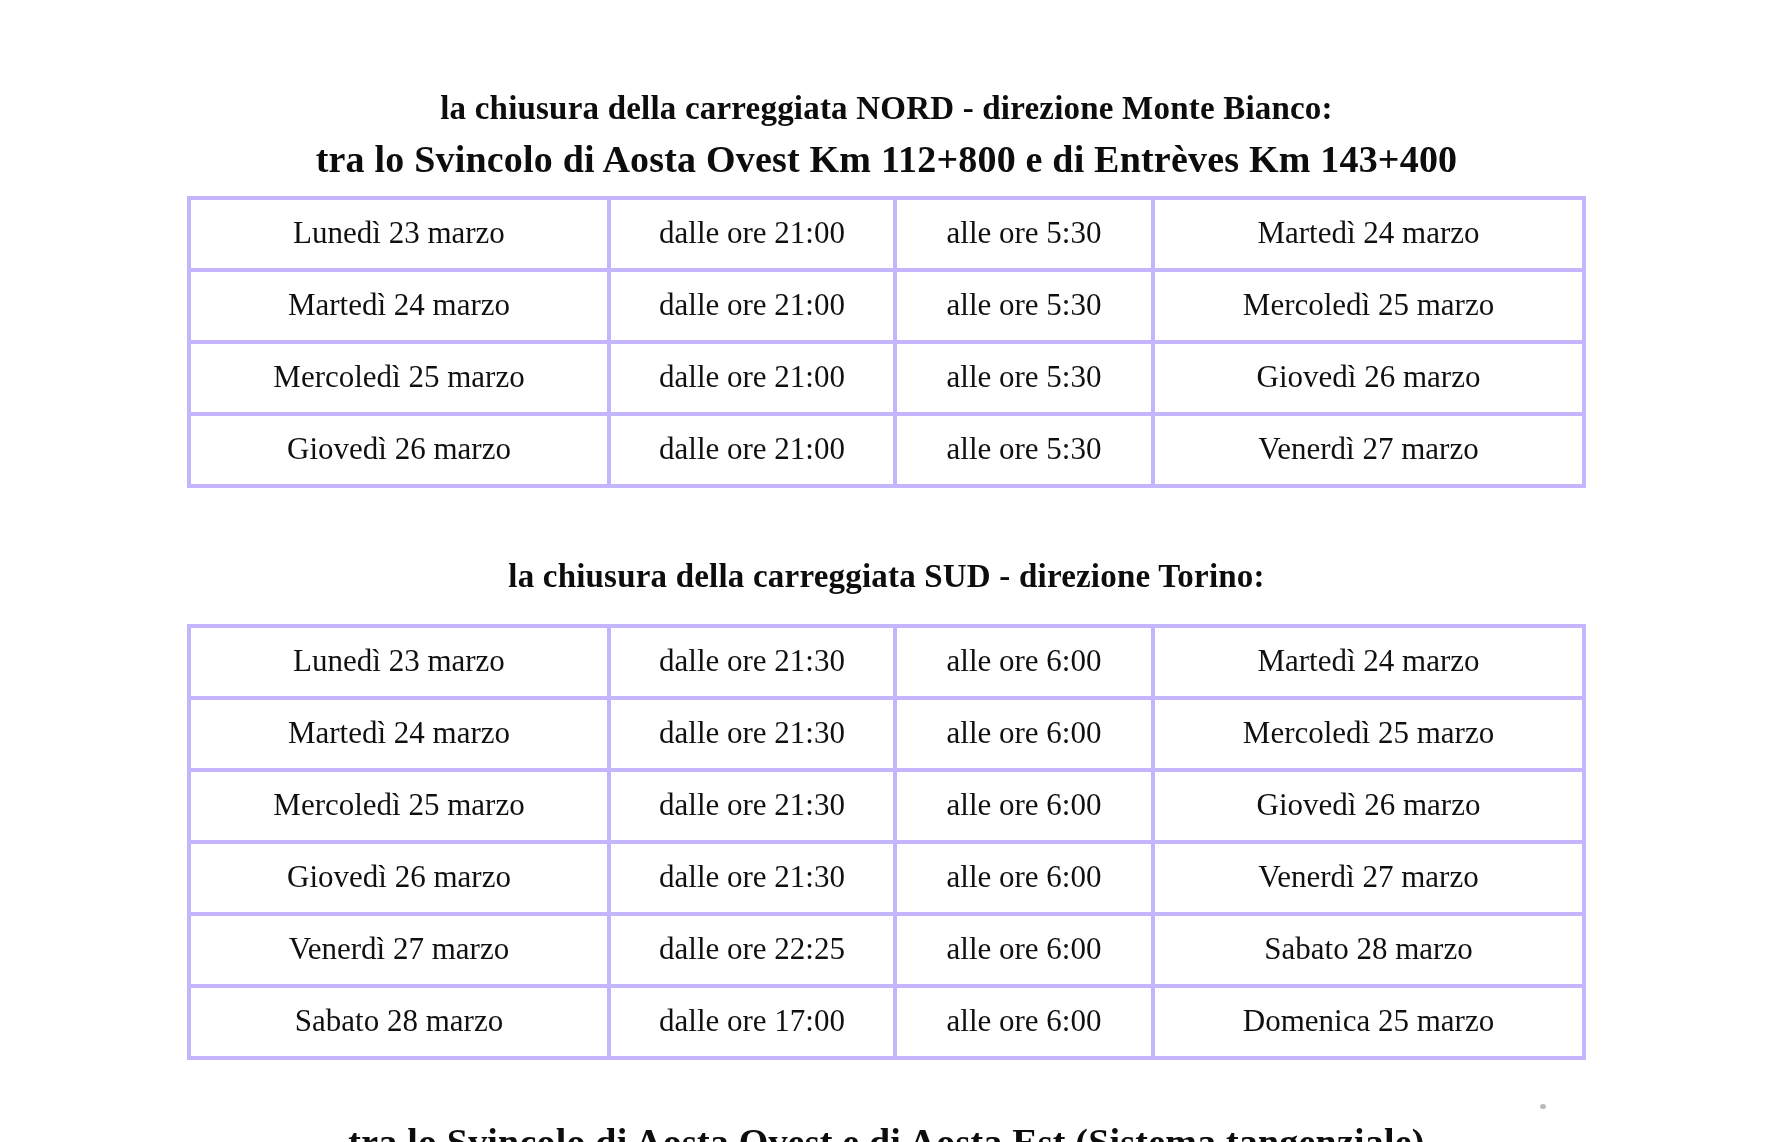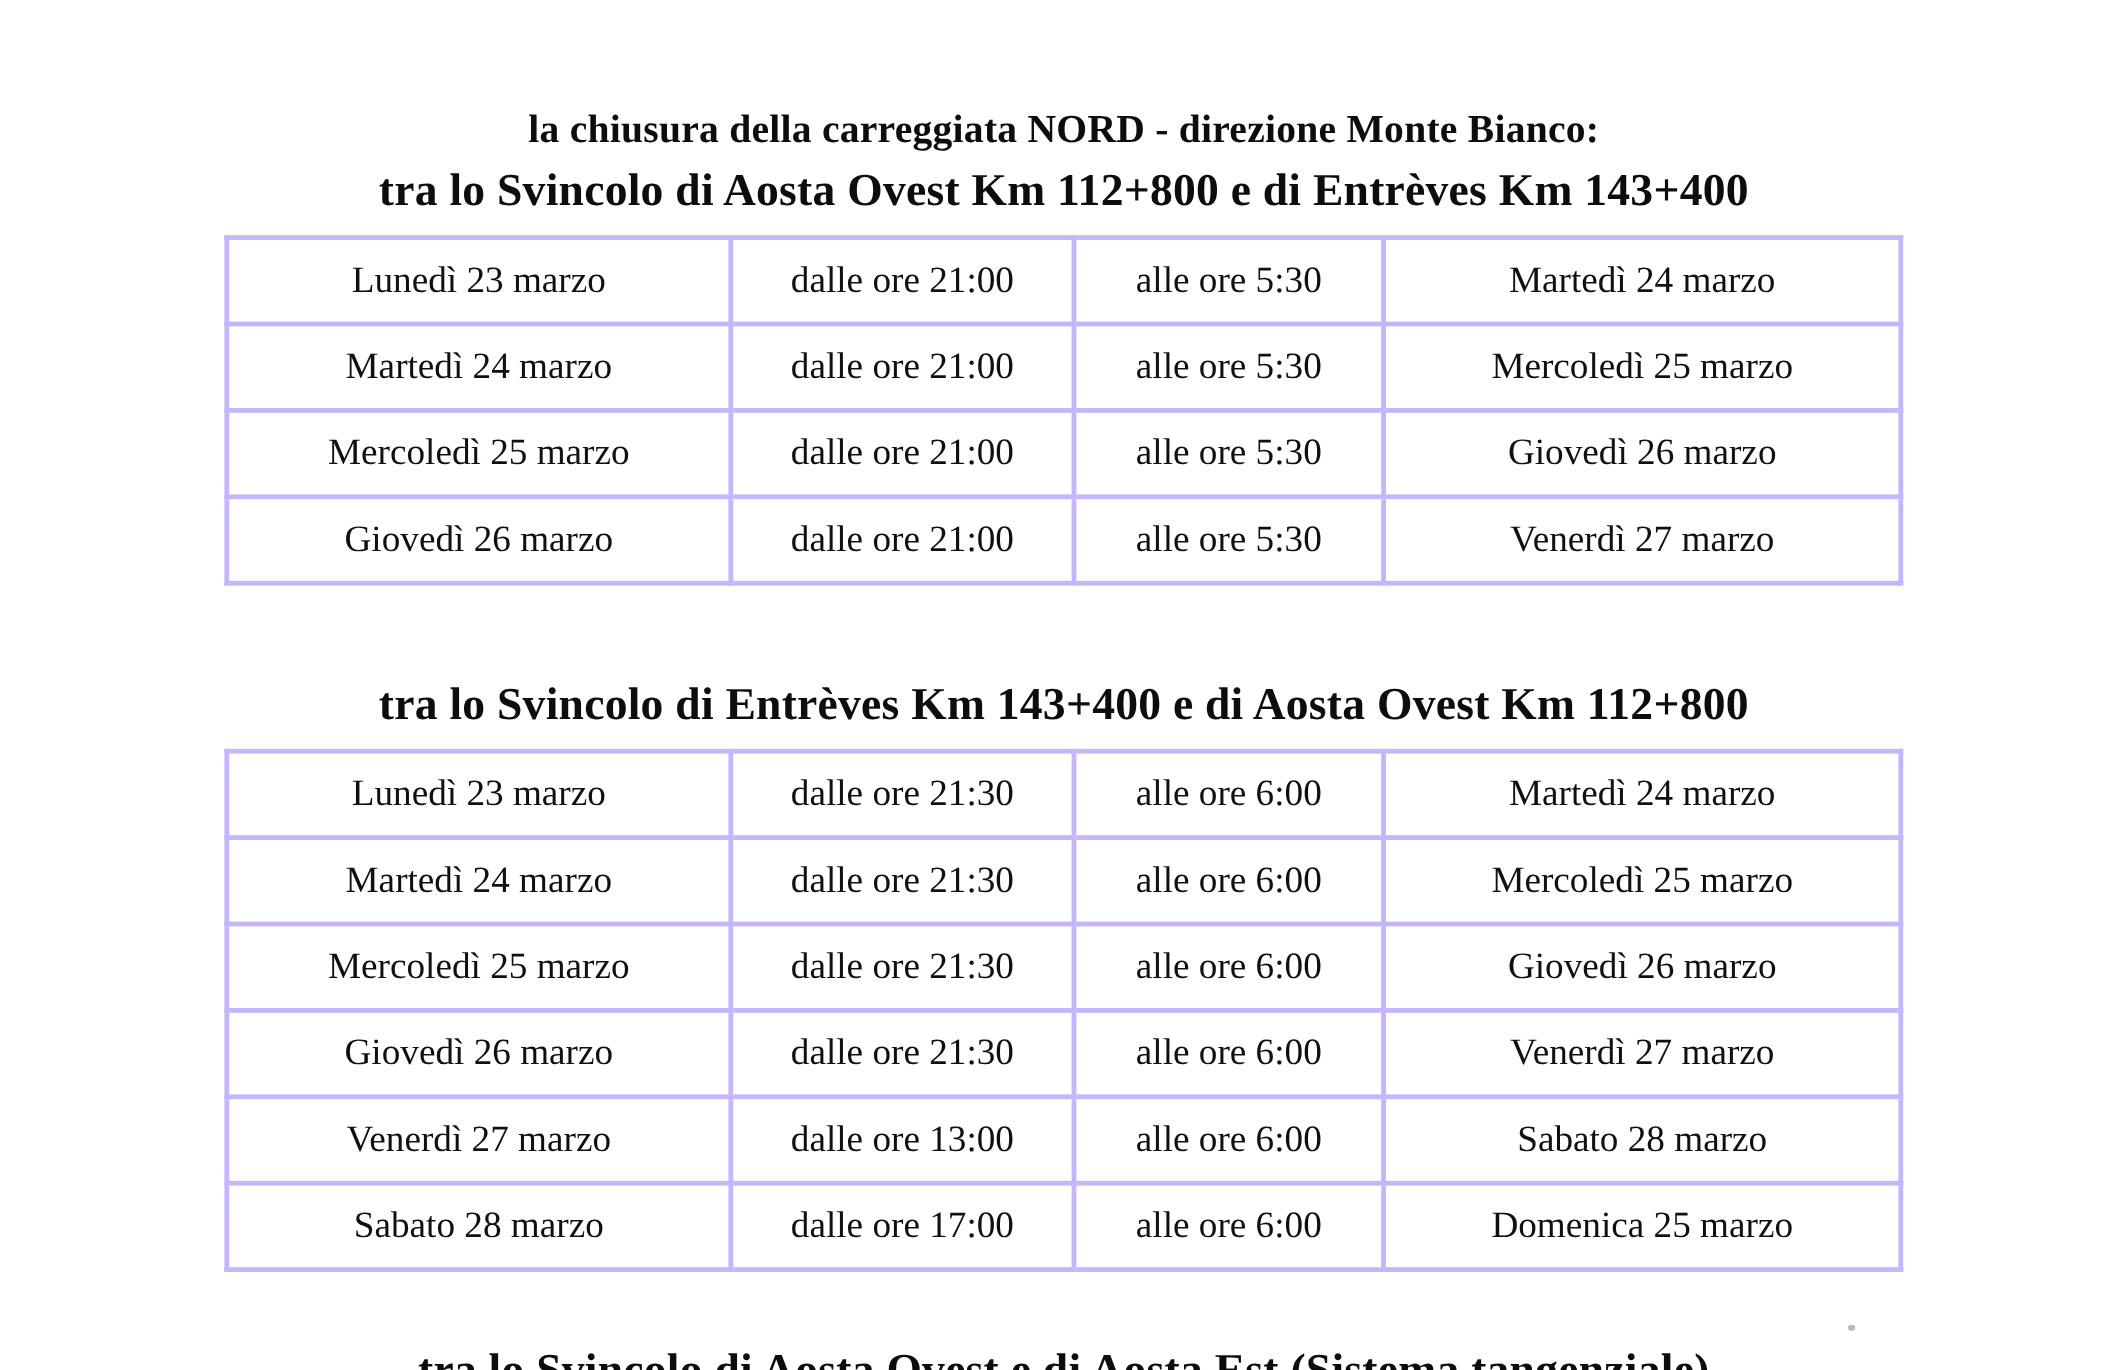--- a/index.html
+++ b/index.html
@@ -131,22 +131,22 @@
           <td>alle ore 5:30</td>
           <td>Venerdì 27 marzo</td>
         </tr>
       </tbody>
     </table>
   </div>
 
   <div class="sp-after-t1"></div>
 
   <div class="section">
+    <div class="heading heading-main">la chiusura della carreggiata SUD - direzione Torino:</div>
     <div class="sp-title-gap"></div>
-    <div class="heading heading-sub">tra lo Svincolo di Entrèves Km 143+400 e di Aosta Ovest Km 112+800</div>
     <div class="sp-before-tab"></div>
 
     <table class="closure-table">
       <colgroup>
         <col class="col-day">
           <col class="col-from">
           <col class="col-to">
           <col class="col-endday">
       </colgroup>
       <tbody>
@@ -169,21 +169,21 @@
           <td>Giovedì 26 marzo</td>
         </tr>
         <tr>
           <td>Giovedì 26 marzo</td>
           <td>dalle ore 21:30</td>
           <td>alle ore 6:00</td>
           <td>Venerdì 27 marzo</td>
         </tr>
         <tr>
           <td>Venerdì 27 marzo</td>
-          <td>dalle ore 13:00</td>
+          <td>dalle ore 22:25</td>
           <td>alle ore 6:00</td>
           <td>Sabato 28 marzo</td>
         </tr>
         <tr>
           <td>Sabato 28 marzo</td>
           <td>dalle ore 17:00</td>
           <td>alle ore 6:00</td>
           <td>Domenica 25 marzo</td>
         </tr>
       </tbody>

